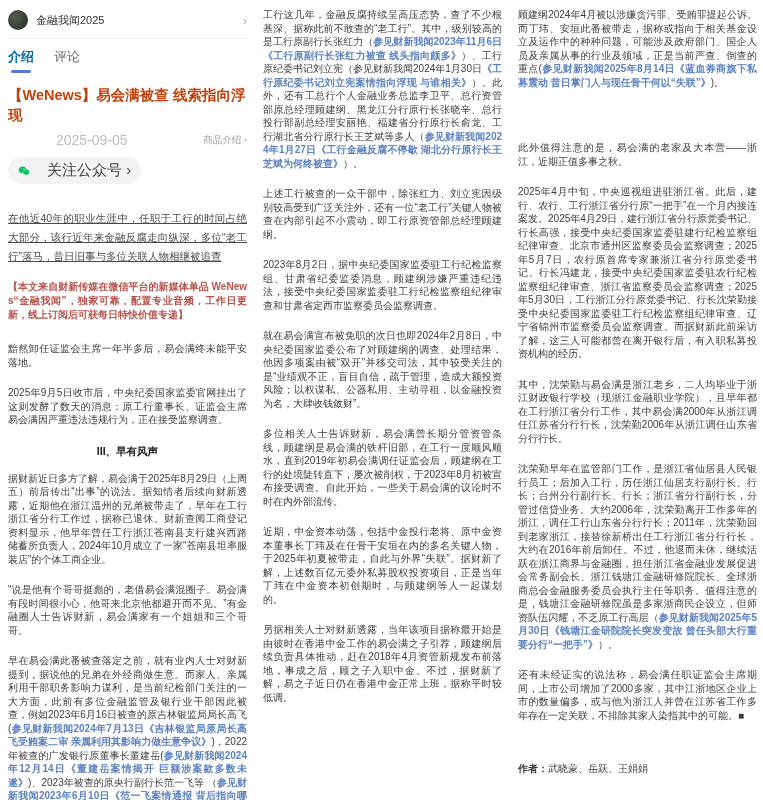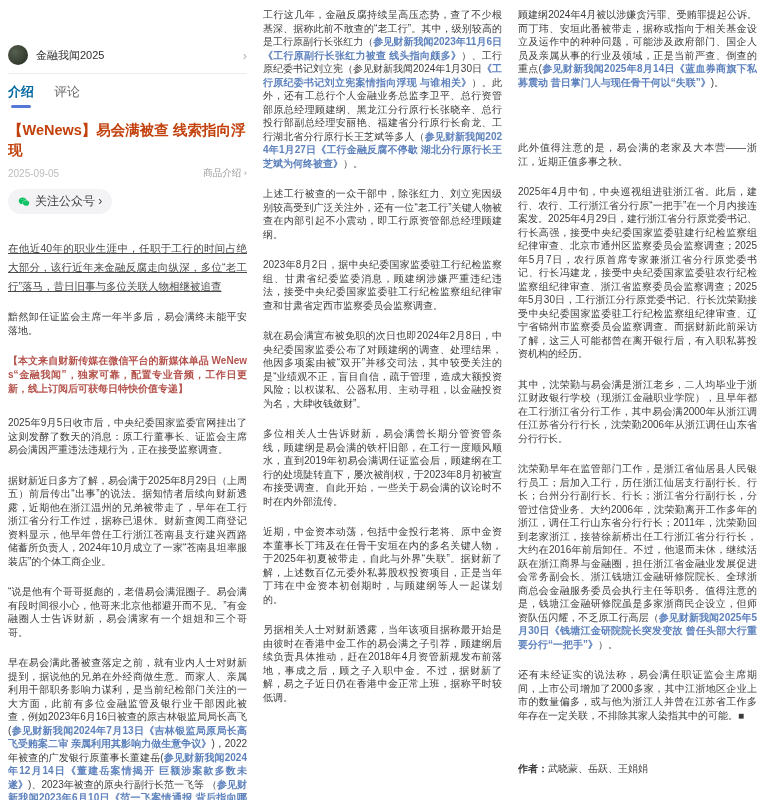--- a/index.html
+++ b/index.html
@@ -5,33 +5,33 @@
   html,body{margin:0;padding:0;background:#ffffff;}
   body{
     width:763px;height:800px;overflow:hidden;
     font-family:"Liberation Sans","DejaVu Sans",sans-serif;
     color:#3b3b3b;
   }
   .page{display:flex;box-sizing:border-box;width:763px;height:800px;padding:8px 8px 0 8px;gap:16px;background:#fff;}
   .col{flex:0 0 239px;width:239px;overflow:hidden;}
 
   
-  .account-row{display:flex;align-items:center;height:24px;border-bottom:1px solid #ebebeb;padding-bottom:6px;margin-top:35px;}
+  .account-row{display:flex;align-items:center;height:24px;border-bottom:1px solid #ebebeb;padding-bottom:6px;}
   .avatar{width:20px;height:20px;border-radius:50%;background:radial-gradient(circle at 35% 35%,#55604f,#23281f);margin-right:8px;flex:0 0 20px;}
   .acct-name{font-size:11px;color:#2f2f2f;flex:1;}
   .chev{color:#b5b5b5;font-size:13px;line-height:1;}
   .tabs{display:flex;gap:20px;padding:9px 0 0 0;}
   .tab{font-size:13px;color:#6b6b6b;position:relative;padding-bottom:8px;cursor:default;}
   .tab.active{color:#0369a1;font-weight:bold;}
   .tab.active::after{content:"";position:absolute;left:50%;transform:translateX(-50%);bottom:1px;width:20px;height:3px;border-radius:2px;background:#5577d6;}
   .title{font-size:14.5px;font-weight:bold;color:#c2410c;margin:12px 0 7px 0;line-height:1.35;}
   .meta{display:flex;justify-content:space-between;align-items:center;margin-bottom:9px;}
-  .date{font-size:10px;color:#bcbcbc;}
+  .date{font-size:14px;color:#bcbcbc;margin-left:48px;}
   .product{font-size:9.5px;color:#9a9a9a;}
-  .follow{display:inline-flex;align-items:center;gap:5px;background:#f3f3f5;border-radius:999px;padding:4px 10px;font-size:12px;color:#3f3f3f;margin:0 0 10px 0;justify-content:space-between;}
+  .follow{display:inline-flex;align-items:center;gap:17px;background:#f3f3f5;border-radius:999px;padding:4px 10px;font-size:15px;color:#3f3f3f;margin:0 0 10px 0;justify-content:space-between;}
   .wx{width:12px;height:12px;display:block;}
 
   
   .blk{margin:0 0 17px 0;font-size:10px;line-height:13.5px;text-align:justify;color:#3b3b3b;word-break:break-all;}
   .abstract{text-decoration:underline;color:#4a4a4a;font-size:10.5px;line-height:19px;margin:15px 0 14px 0;}
   .notice{color:#b5534d;font-weight:bold;font-size:10px;line-height:14px;margin:0 0 20px 0;}
   .heading{font-weight:bold;text-align:center;font-size:10.5px;color:#222;margin:0 0 14px 0;line-height:14px;}
   .author{margin-top:40px;color:#3b3b3b;}
   .tight{margin-top:-10px;}
   .spaced{margin-top:52px;}
@@ -60,23 +60,24 @@
     </div>
     <div class="follow">
       <svg class="wx" viewBox="0 0 24 24">
         <path fill="#07c160" d="M9.2 3C4.9 3 1.5 5.9 1.5 9.5c0 2 1.1 3.8 2.8 5l-.7 2.2 2.5-1.3c.9.3 1.9.5 3 .5h.3c-.2-.6-.3-1.2-.3-1.9 0-3.4 3.2-6.1 7.2-6.1h.4C16.1 5 13 3 9.2 3zm-2.6 3.4c.5 0 .9.4.9.9s-.4.9-.9.9-.9-.4-.9-.9.4-.9.9-.9zm5.2 0c.5 0 .9.4.9.9s-.4.9-.9.9-.9-.4-.9-.9.4-.9.9-.9z"></path>
         <path fill="#07c160" d="M22.5 14.1c0-3-2.9-5.4-6.4-5.4s-6.4 2.4-6.4 5.4 2.9 5.4 6.4 5.4c.8 0 1.6-.1 2.3-.4l2.1 1.1-.6-1.9c1.6-1 2.6-2.5 2.6-4.2zm-8.6-1.2c-.4 0-.8-.3-.8-.8s.4-.8.8-.8.8.3.8.8-.4.8-.8.8zm4.4 0c-.4 0-.8-.3-.8-.8s.4-.8.8-.8.8.3.8.8-.4.8-.8.8z"></path>
       </svg>
       <span>关注公众号 ›</span>
     </div>
     <div class="flow">
         <p class="blk abstract"><span>在他近40年的职业生涯中，任职于工行的时间占绝大部分，该行近年来金融反腐走向纵深，多位“老工行”落马，昔日旧事与多位关联人物相继被追查</span></p>
+        <p class="blk notice"><span>【本文来自财新传媒在微信平台的新媒体单品 WeNews“金融我闻”，独家可靠，配置专业音频，工作日更新，线上订阅后可获每日特快价值专递】</span></p>
         <p class="blk p"><span>黯然卸任证监会主席一年半多后，易会满终未能平安落地。</span></p>
-        <p class="blk notice"><span>【本文来自财新传媒在微信平台的新媒体单品 WeNews“金融我闻”，独家可靠，配置专业音频，工作日更新，线上订阅后可获每日特快价值专递】</span></p>
         <p class="blk p"><span>2025年9月5日收市后，中央纪委国家监委官网挂出了这则发酵了数天的消息：原工行董事长、证监会主席易会满因严重违法违规行为，正在接受监察调查。</span></p>
+        <h3 class="blk heading"><span>III、早有风声</span></h3>
         <p class="blk p"><span>据财新近日多方了解，易会满于2025年8月29日（上周五）前后传出“出事”的说法。据知情者后续向财新透露，近期他在浙江温州的兄弟被带走了，早年在工行浙江省分行工作过，据称已退休。财新查阅工商登记资料显示，他早年曾任工行浙江苍南县支行建兴西路储蓄所负责人，2024年10月成立了一家“苍南县坦率服装店”的个体工商企业。</span></p>
         <p class="blk p"><span>“说是他有个哥哥挺彪的，老借易会满混圈子。易会满有段时间很小心，他哥来北京他都避开而不见。”有金融圈人士告诉财新，易会满家有一个姐姐和三个哥哥。</span></p>
         <p class="blk p"><span>早在易会满此番被查落定之前，就有业内人士对财新提到，据说他的兄弟在外经商做生意。而家人、亲属利用干部职务影响力谋利，是当前纪检部门关注的一大方面，此前有多位金融监管及银行业干部因此被查，例如2023年6月16日被查的原吉林银监局局长高飞(</span><span class="lnk">参见财新我闻2024年7月13日《吉林银监局原局长高飞受贿案二审 亲属利用其影响力做生意争议》</span><span>)，2022年被查的广发银行原董事长董建岳(</span><span class="lnk">参见财新我闻2024年12月14日《董建岳案情揭开 巨额涉案款多数未遂》</span><span>)、2023年被查的原央行副行长范一飞等 （</span><span class="lnk">参见财新我闻2023年6月10日《范一飞案情通报 背后指向哪些线索》</span><span>）。</span></p>
       </div>
   </div>
 
   <div class="col">
     <div class="flow">
         <p class="blk p"><span>工行这几年，金融反腐持续呈高压态势，查了不少根基深、据称此前不敢查的“老工行”。其中，级别较高的是工行原副行长张红力（</span><span class="lnk">参见财新我闻2023年11月6日《工行原副行长张红力被查 线头指向颇多》</span><span>）、工行原纪委书记刘立宪（参见财新我闻2024年1月30日</span><span class="lnk">《工行原纪委书记刘立宪案情指向浮现 与谁相关》</span><span>）。此外，还有工总行个人金融业务总监李卫平、总行资管部原总经理顾建纲、黑龙江分行原行长张晓辛、总行投行部副总经理安丽艳、福建省分行原行长俞龙、工行湖北省分行原行长王芝斌等多人（</span><span class="lnk">参见财新我闻2024年1月27日《工行金融反腐不停歇 湖北分行原行长王芝斌为何终被查》</span><span>）。</span></p>
         <p class="blk p"><span>上述工行被查的一众干部中，除张红力、刘立宪因级别较高受到广泛关注外，还有一位“老工行”关键人物被查在内部引起不小震动，即工行原资管部总经理顾建纲。</span></p>

